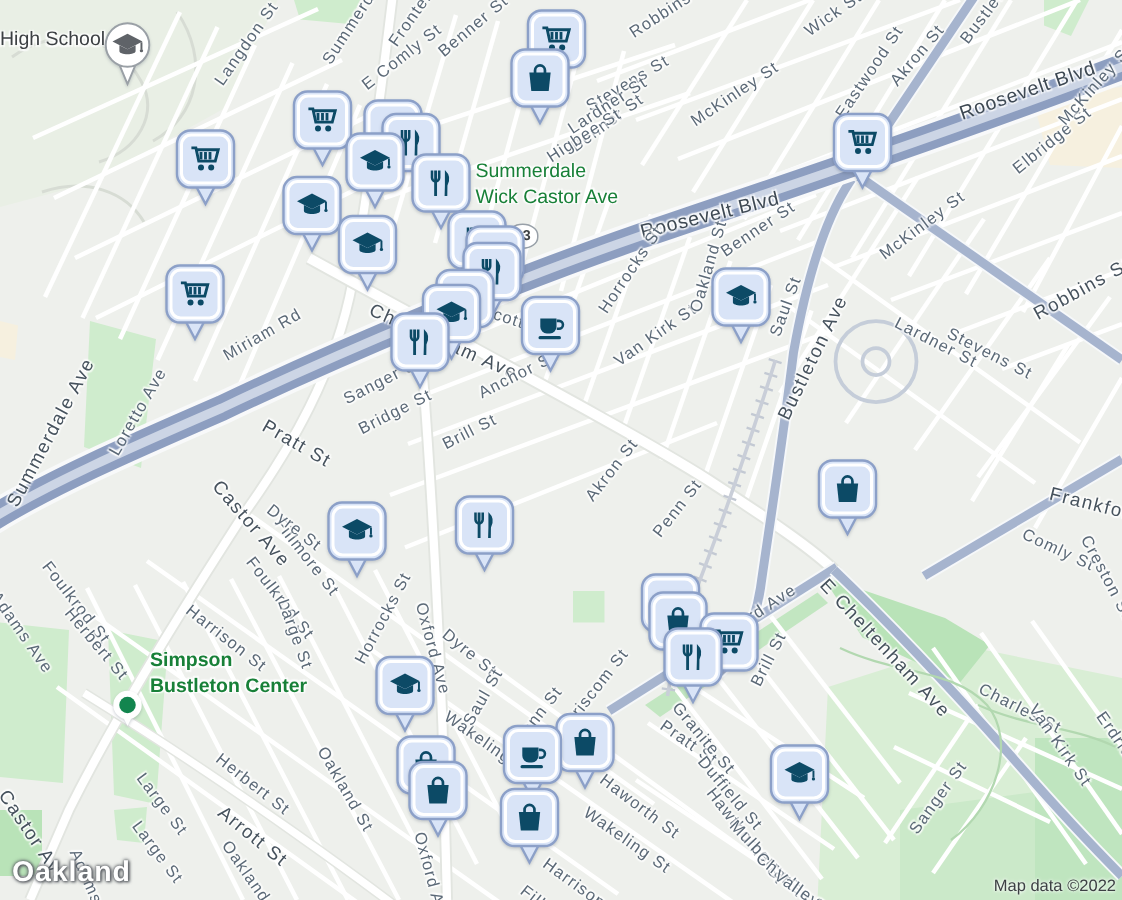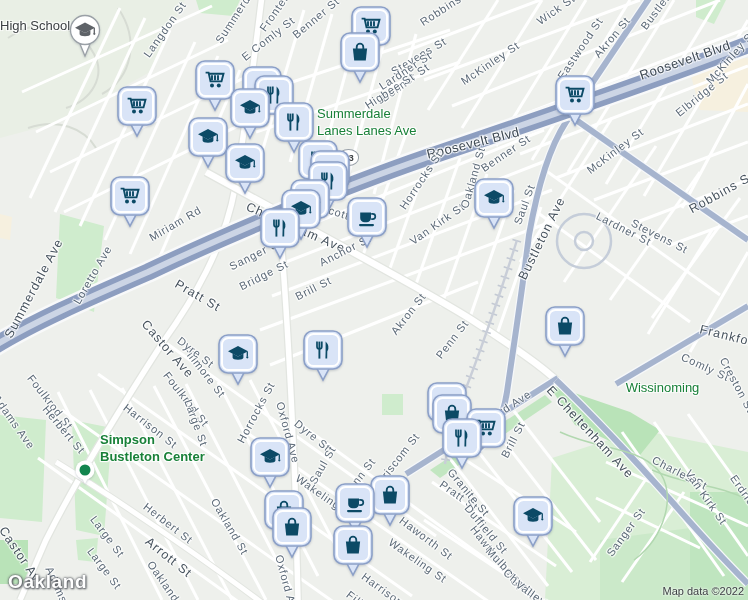--- a/index.html
+++ b/index.html
@@ -257,28 +257,27 @@
       <div class="slabel" style="left: 378px; top: 478px; transform: rotate(-52deg);">Griscom St</div>
       <div class="slabel" style="left: 150px; top: 232px; transform: rotate(-30deg);">Miriam Rd</div>
       <div class="slabel" style="left: 76px; top: 297px; transform: rotate(-60deg);">Loretto Ave</div>
     </div>
   <div id="poi-labels">
       <div class="poi dark" style="left: 0px; top: 18px;">
         <span class="ln">High School</span>
       </div>
       <div class="poi" style="left: 317px; top: 106px;">
         <span class="ln">Summerdale</span>
-        <span class="ln">Lanes Lanes Ave</span>
+        <span class="ln">Wick Castor Ave</span>
       </div>
       <div class="poi" style="left: 100px; top: 432px; font-weight: bold;">
         <span class="ln">Simpson</span>
         <span class="ln">Bustleton Center</span>
       </div>
       <div class="poi" style="left: 600px; top: 380px; width: 125px; text-align: center;">
-        <span class="ln">Wissinoming</span>
       </div>
     </div>
   <div id="pins">
       <div class="pin" style="left: 65px; top: 12px; z-index: 130;">
         <svg width="40" height="50" viewBox="0 0 40 50">
           <path d="M15 32 L20 44 L25 32 Z" fill="#fff" stroke="#9aa0a6" stroke-width="1.3"></path>
           <circle cx="20" cy="18" r="14.5" fill="#fff" stroke="#9aa0a6" stroke-width="1.3"></circle>
           <g transform="translate(8,6.5)">
             <path d="M12 4 22 9.2 12 14.4 2 9.2z" fill="#5f6368"></path>
             <path d="M6.6 11.6v4.1c0 1.1 2.4 2 5.4 2s5.4-.9 5.4-2v-4.1L12 14.4z" fill="#5f6368"></path>

